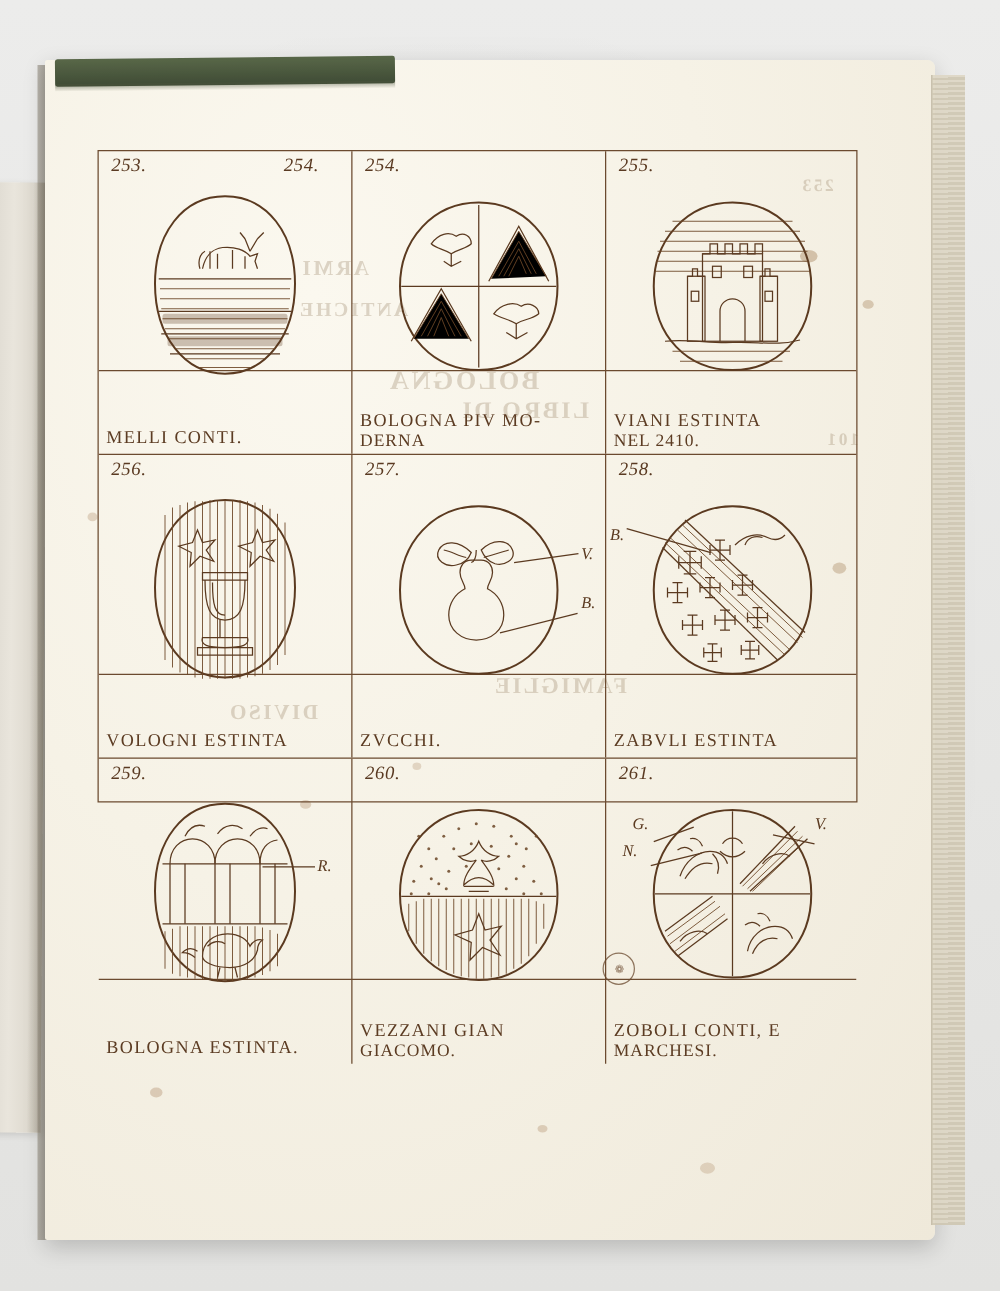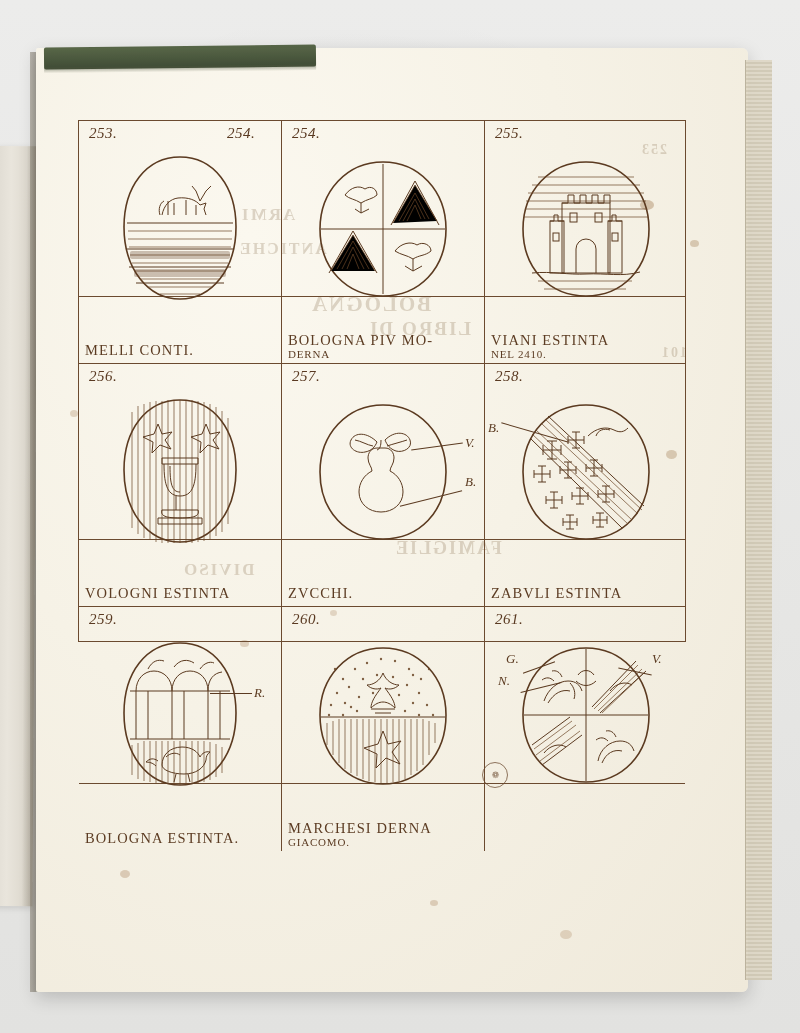--- a/index.html
+++ b/index.html
@@ -155,21 +155,21 @@
   }
   .caption {
     position:absolute;
     left: 6px; right: 4px;
     bottom: 4px;
     font-size: 14.5px;
     letter-spacing: 1.1px;
     color:#5c3c23;
     line-height: 1.08;
   }
-  .caption .sub { display:block; font-size: 11px; letter-spacing:.8px;}
+  .caption .sub { display:block; font-size: 14px; letter-spacing:.8px;}
   .caption.two { bottom: 2px; }
 
   
   .caption-rule {
     position:absolute;
     left:0; right:0;
     border-top: 1.4px solid #6b4a2f;
   }
   .r1 .caption-rule { top: 175px; }
   .r2 .caption-rule { top: 175px; }
@@ -579,21 +579,21 @@
               <g class="hatch">
                 <path d="M12 78 V100 M18 76 V110 M24 74 V118 M30 74 V124 M36 74 V128 M42 74 V131 M48 74 V134 M54 74 V136 M60 74 V137 M66 74 V138 M72 74 V138 M78 74 V137 M84 74 V136 M90 74 V134 M96 74 V130 M102 74 V126 M108 74 V120 M114 76 V110 M120 78 V98"></path>
               </g>
               <g class="ink-thin" fill="#f6f2e6">
                 <path d="M68 86 l5 13 l13 -3 l-9 11 l8 12 l-14 -6 l-10 10 l1 -14 l-13 -6 l14 -4 z"></path>
               </g>
             </svg>
           </div>
         </div>
         <div class="caption two">
-          <span>MARCHESI DERNA</span>
+          <span>VEZZANI GIAN</span>
           <span class="sub">GIACOMO.</span>
         </div>
       </div>
 
       <div class="cell c3">
         <div class="num">261.</div>
         <div class="shieldwrap">
           <div class="shield round" style="position:relative;">
             <svg width="136" height="140" viewBox="0 0 136 140">
               <path class="ink" d="M68 3 C104 3 131 32 131 70 C131 110 104 137 68 137 C32 137 5 110 5 70 C5 32 32 3 68 3 Z"></path>
@@ -634,20 +634,24 @@
               </g>
             </svg>
             <div class="leader" style="left:4px;top:22px;width:34px;transform:rotate(-20deg);"></div>
             <div class="marker" style="left:-12px;top:6px;">G.</div>
             <div class="leader" style="left:2px;top:42px;width:42px;transform:rotate(-14deg);"></div>
             <div class="marker" style="left:-20px;top:28px;">N.</div>
             <div class="leader" style="left:100px;top:26px;width:34px;transform:rotate(12deg);"></div>
             <div class="marker" style="left:134px;top:6px;">V.</div>
           </div>
         </div>
+        <div class="caption two">
+          <span>ZOBOLI CONTI, E</span>
+          <span class="sub">MARCHESI.</span>
+        </div>
       </div>
     </div>
 
   </div>
 
   <div class="stamp" style="left:482px;top:762px;">❁</div>
 
 </div>
 
 </body></html>

